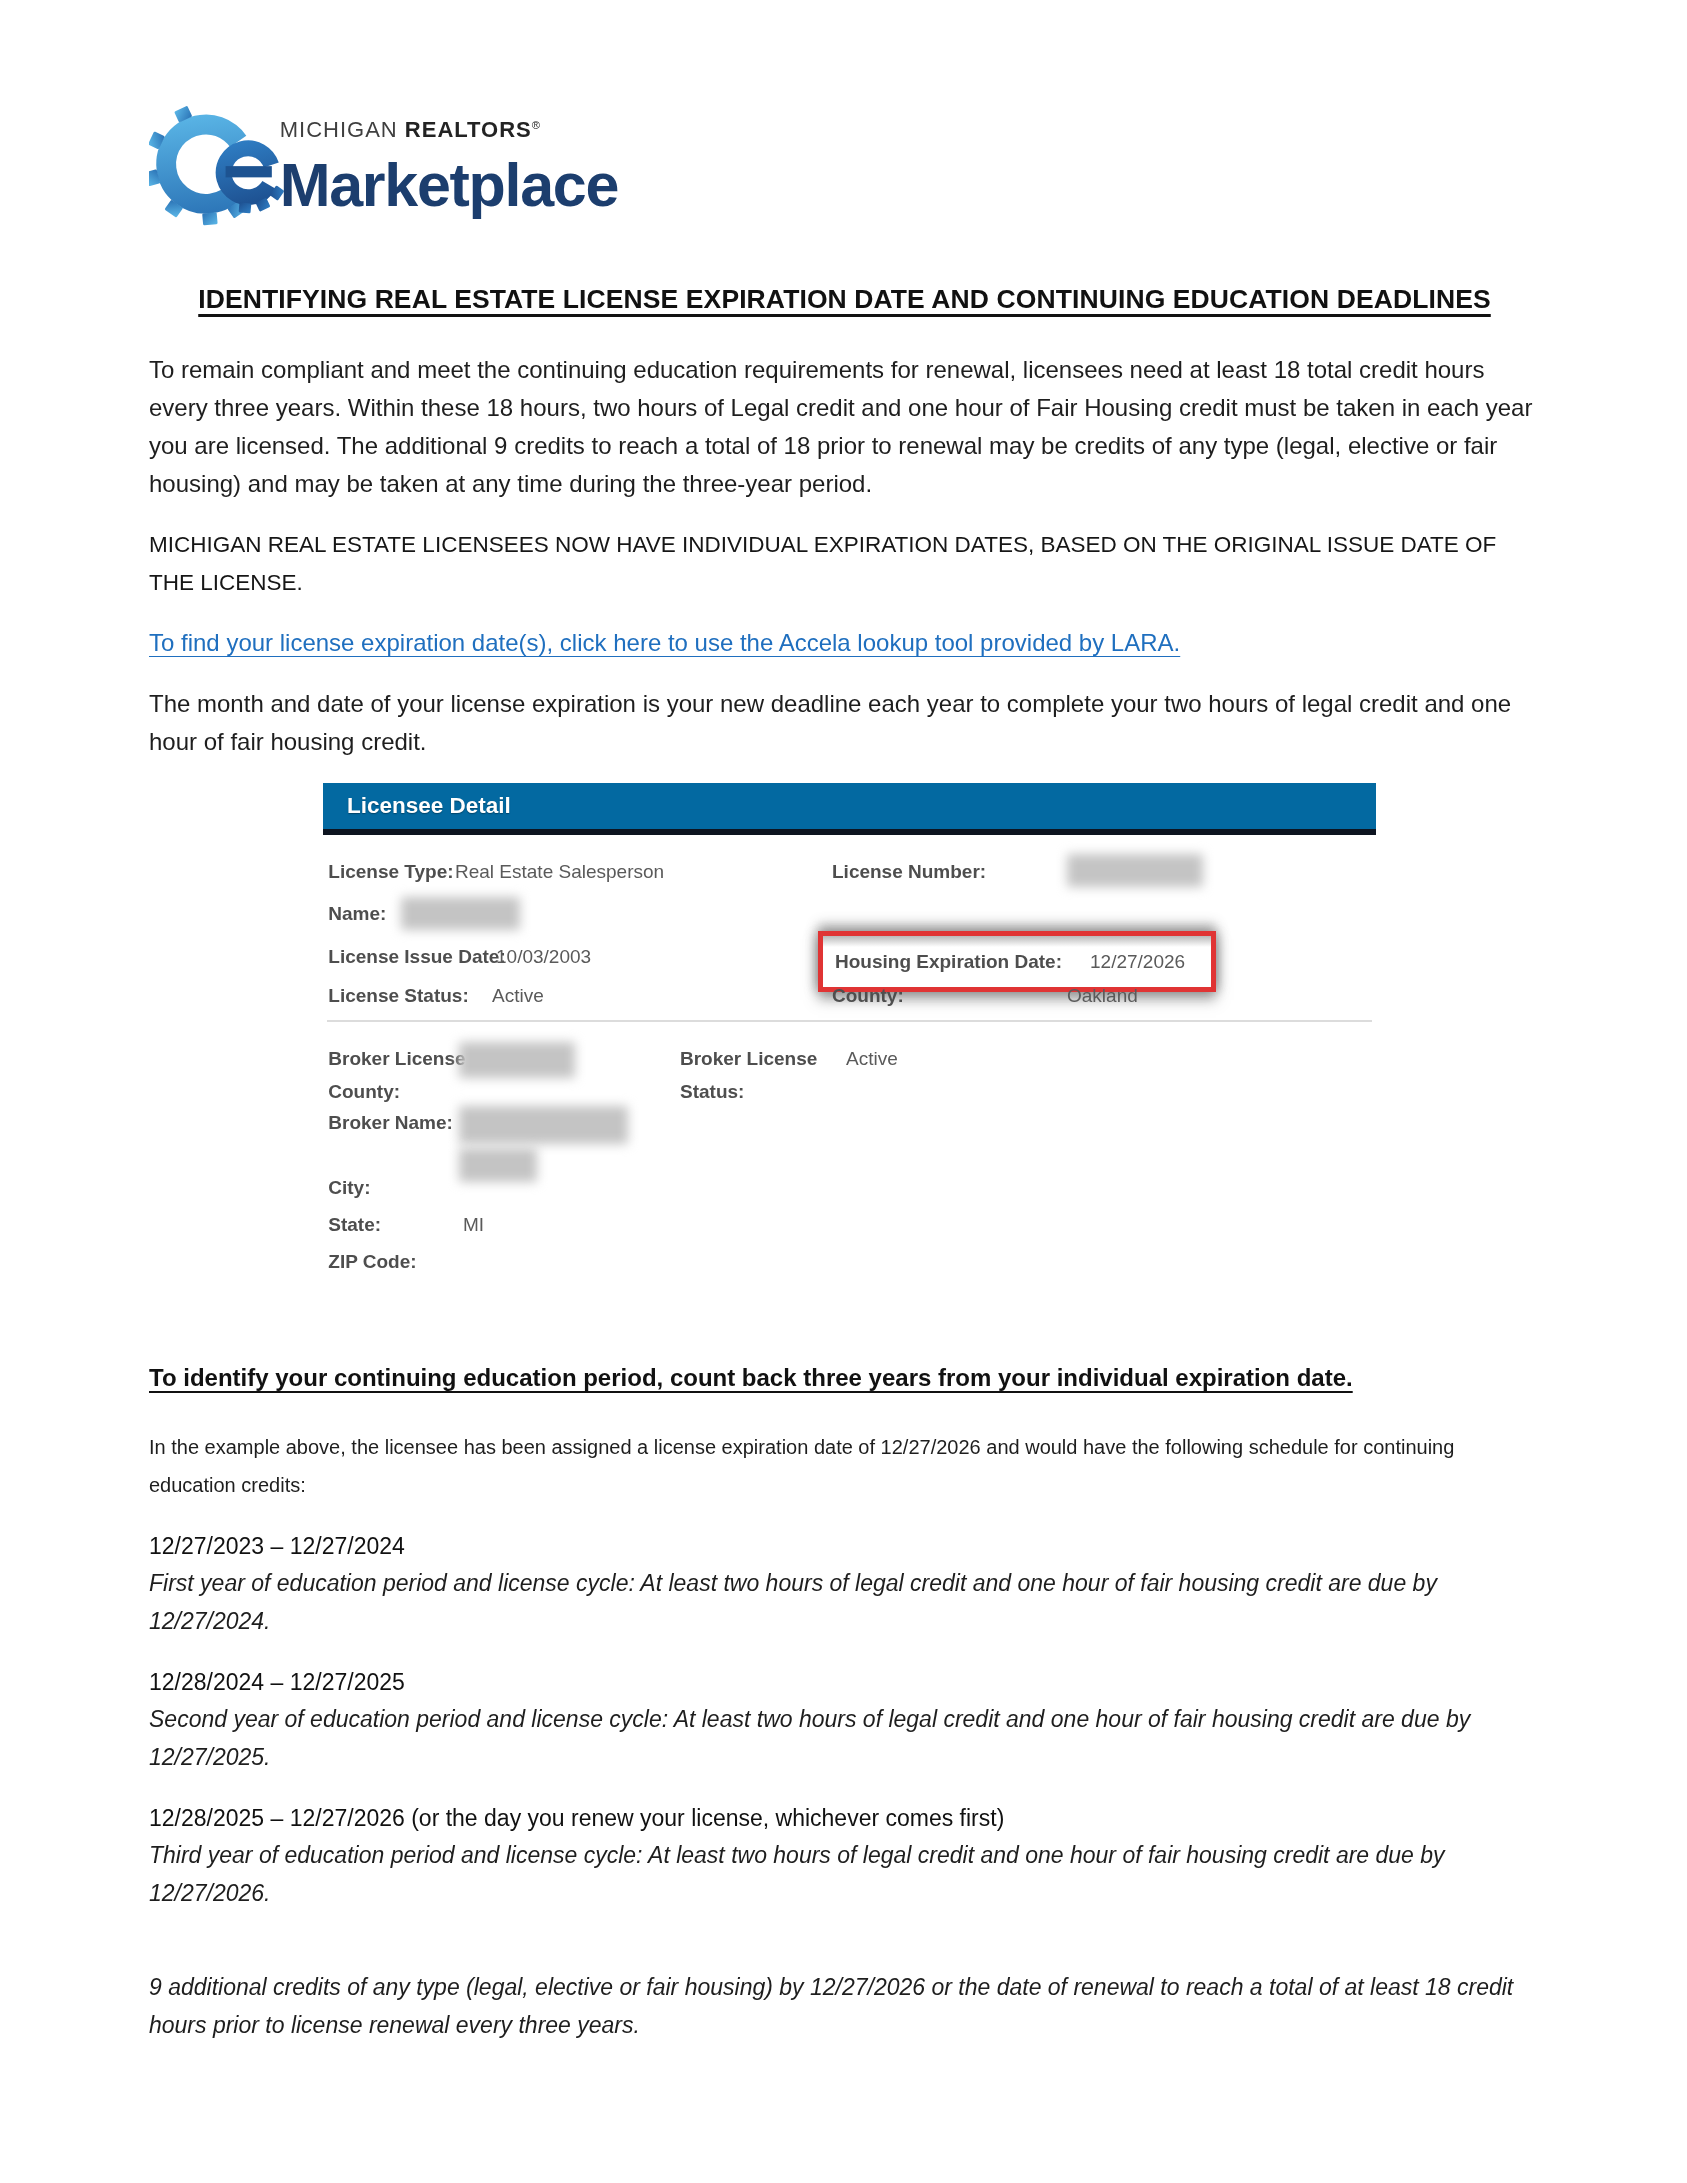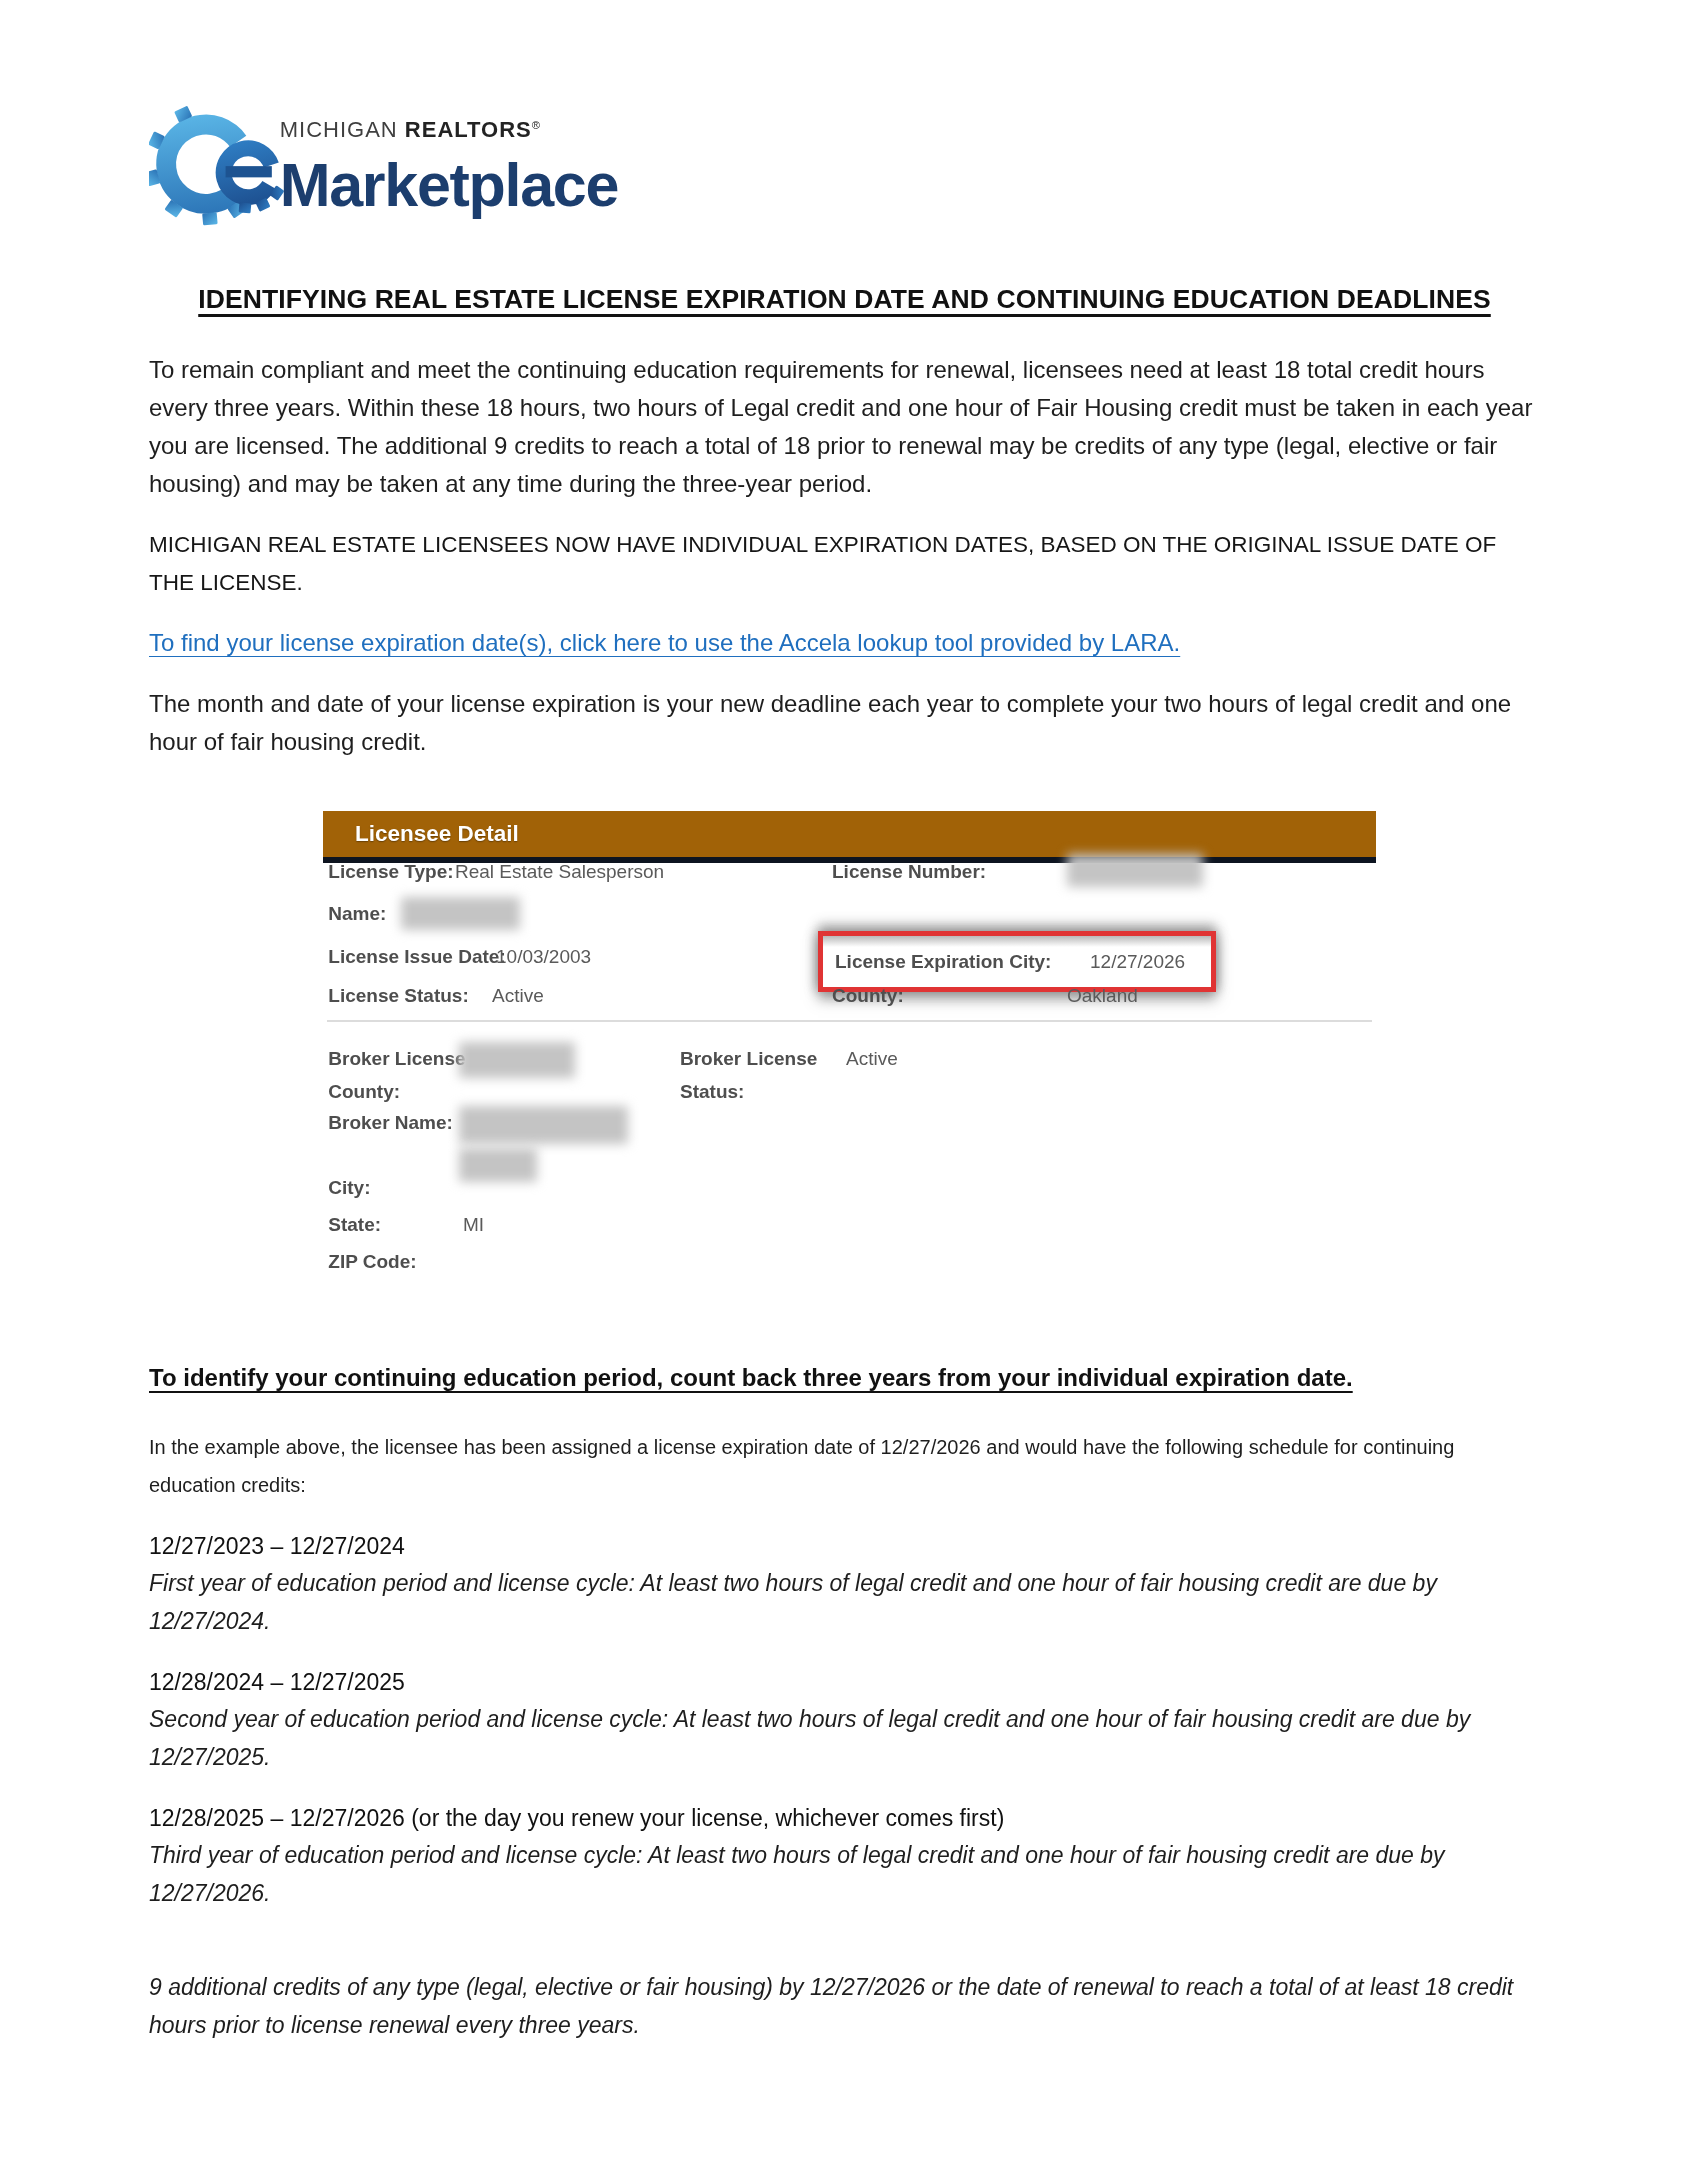--- a/index.html
+++ b/index.html
@@ -30,22 +30,22 @@
   }
   p.example{font-size:20px;line-height:38px;margin:32px 0 0 0;}
   h3.range{font-size:23px;font-weight:400;color:#111;margin:29px 0 4px 0;}
   p.desc{font-size:23px;line-height:38px;font-style:italic;margin:0;color:#1e1e1e;}
   p.final{font-size:23px;line-height:38px;font-style:italic;margin:56px 0 0 0;color:#1e1e1e;}
   
   .panel{
     position:relative;margin-left:174px;margin-top:9.3px;width:1053px;height:527px;background:#ffffff;font-size:19px;
   }
   .panel-header{
-    position:absolute;left:0;top:0;right:0;height:46px;background:#a16207;
-    border-bottom:6px solid #0d1420;display:flex;align-items:center;padding-left:32px;margin-top:28px;
+    position:absolute;left:0;top:0;right:0;height:46px;background:#0369a1;
+    border-bottom:6px solid #0d1420;display:flex;align-items:center;padding-left:24px;
   }
   .panel-header span{color:#ffffff;font-size:22.5px;font-weight:700;text-shadow:0 0.7px 1.3px rgba(0,0,0,0.35);}
   .prow{position:absolute;white-space:nowrap;}
   .f-label{font-weight:700;color:#4e4e4e;font-size:19px;}
   .f-value{color:#5a5a5a;font-size:19px;}
   .blur{background:#c4c4c4;filter:blur(5.3px);border-radius:2px;position:absolute;}
   .divider{position:absolute;left:4px;right:4px;top:237px;height:2px;background:#dcdcdc;}
   .hl-box{
     position:absolute;left:495px;top:148px;width:398px;height:61px;background:#ffffff;
     border:5.3px solid #e03434;box-sizing:border-box;display:flex;align-items:center;padding-left:12px;
@@ -155,21 +155,21 @@
     </div>
     <div class="blur" style="left:78px;top:114px;width:119px;height:33px;"></div>
 
     <div class="prow" style="left:5.3px;top:163px;">
       <span class="f-label">License Issue Date:</span>
     </div>
     <div class="prow" style="left:173px;top:163px;">
       <span class="f-value">10/03/2003</span>
     </div>
     <div class="hl-box">
-      <span class="f-label hl-label">License Expiration City:</span>
+      <span class="f-label hl-label">Housing Expiration Date:</span>
       <span class="f-value">12/27/2026</span>
     </div>
 
     <div class="prow" style="left:5.3px;top:202px;">
       <span class="f-label">License Status:</span>
     </div>
     <div class="prow" style="left:169px;top:202px;">
       <span class="f-value">Active</span>
     </div>
     <div class="prow" style="left:509px;top:202px;">

